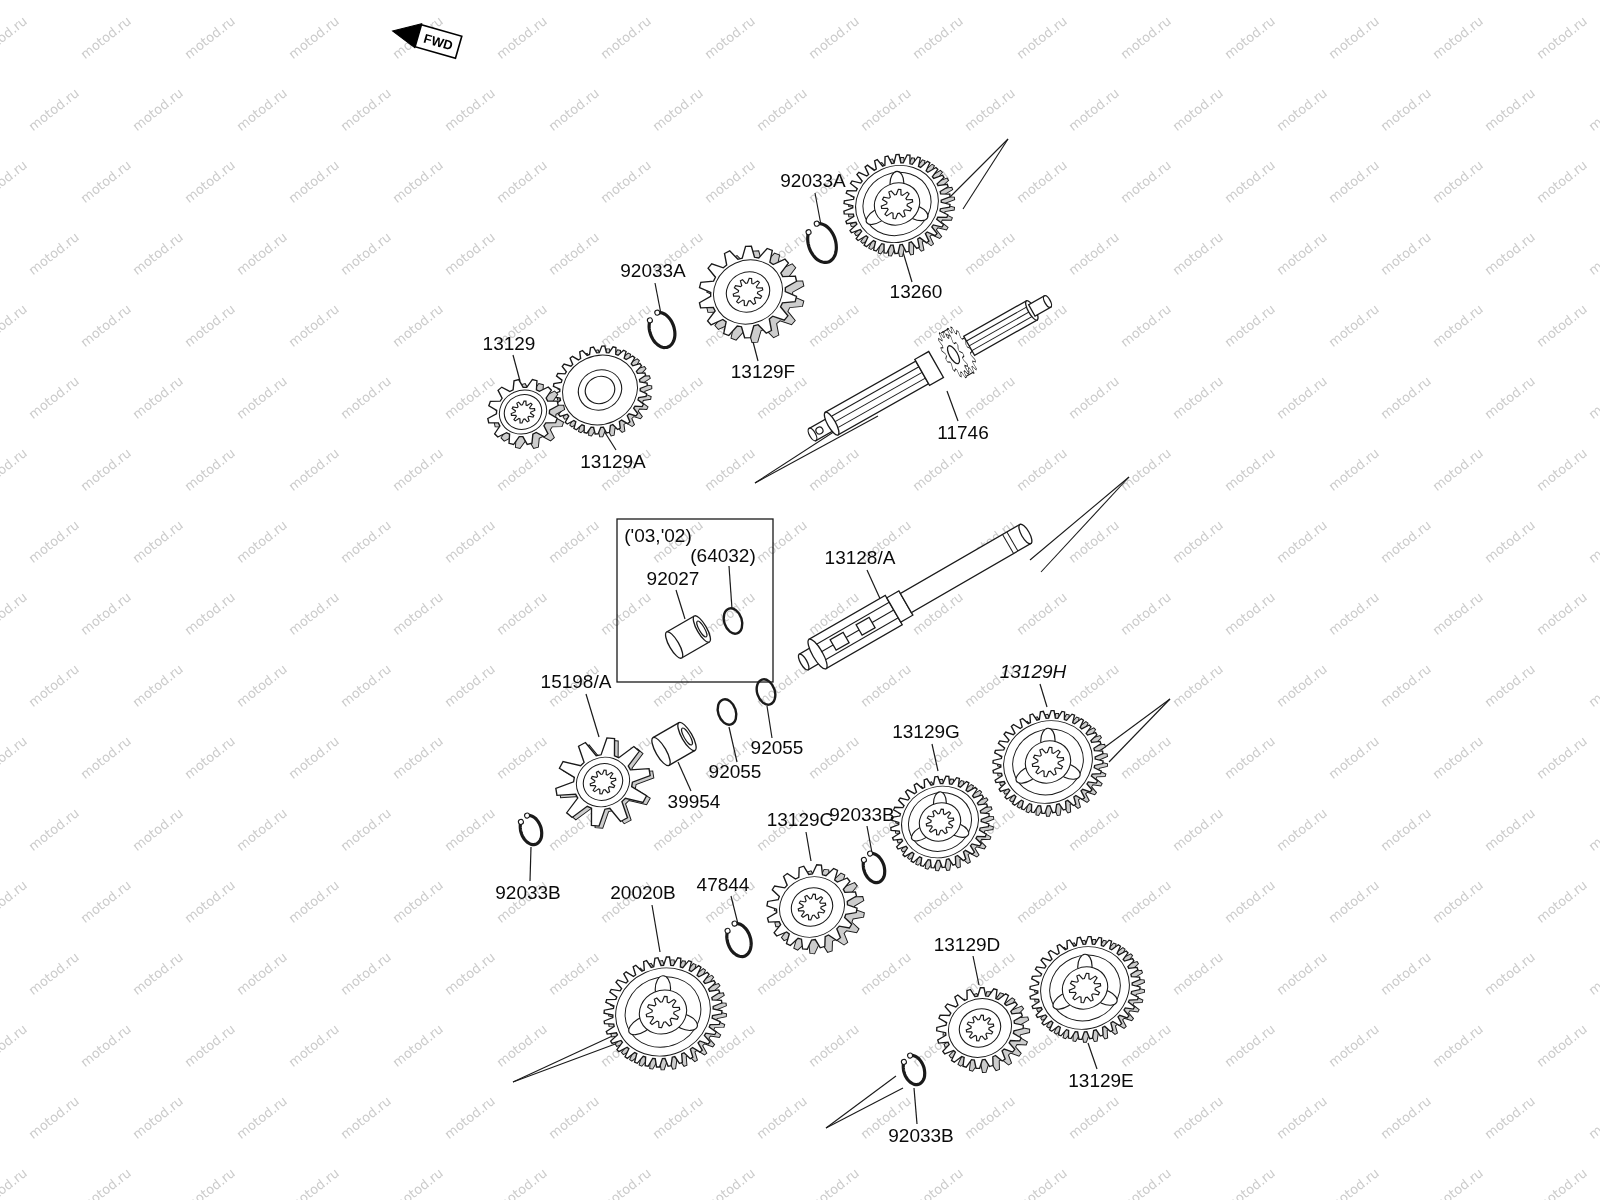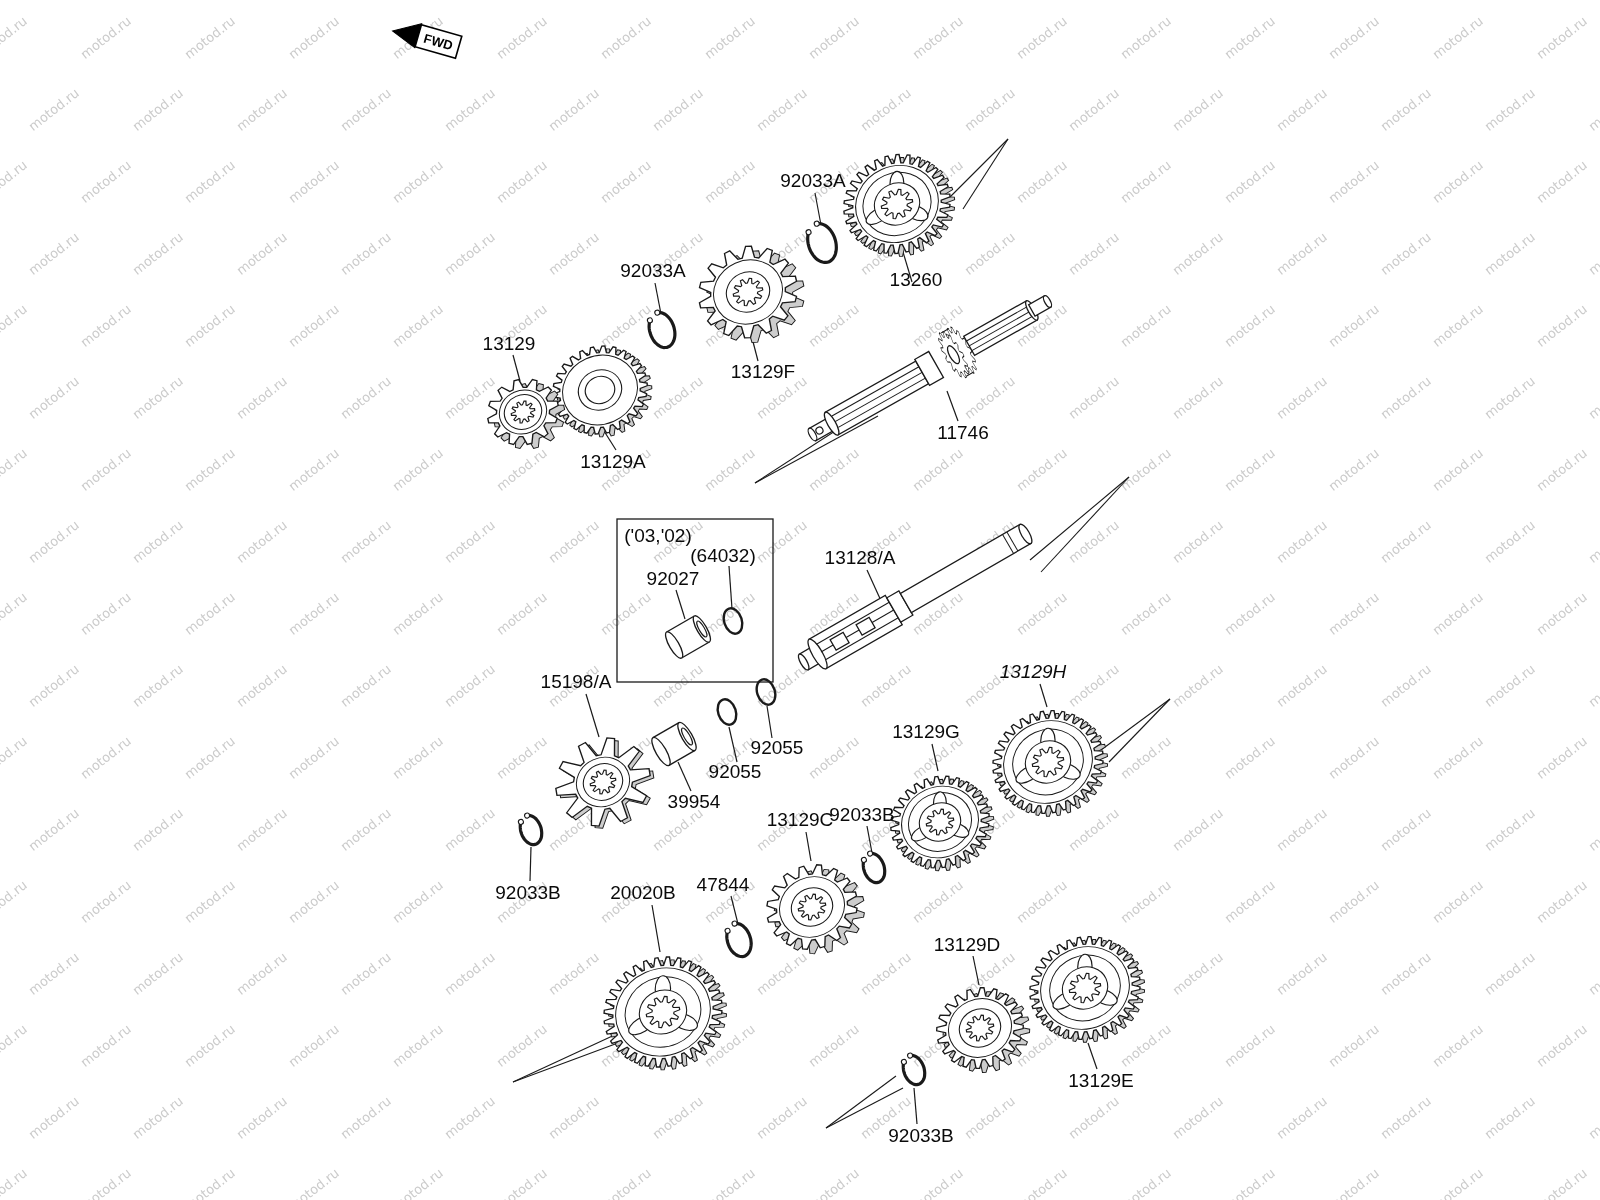--- a/index.html
+++ b/index.html
@@ -534,21 +534,21 @@
         <path fill="#fff" stroke="#1a1a1a" stroke-width="1.2" d="M9.2,0.0L13.8,2.1L13.3,4.3L8.3,4.1L7.5,5.4L10.0,9.8L8.2,11.3L4.2,8.2L2.9,8.8L2.3,13.8L0.0,14.0L-1.4,9.1L-2.9,8.8L-6.3,12.5L-8.2,11.3L-6.5,6.6L-7.5,5.4L-12.4,6.4L-13.3,4.3L-9.1,1.5L-9.2,0.0L-13.8,-2.1L-13.3,-4.3L-8.3,-4.1L-7.5,-5.4L-10.0,-9.8L-8.2,-11.3L-4.2,-8.2L-2.9,-8.8L-2.3,-13.8L-0.0,-14.0L1.4,-9.1L2.9,-8.8L6.3,-12.5L8.2,-11.3L6.5,-6.6L7.5,-5.4L12.4,-6.4L13.3,-4.3L9.1,-1.5Z"></path>
       </g>
       <g transform="translate(428,38) rotate(16)">
         <polygon points="-36,3 -10,-12 -10,13" fill="#000" stroke="#000"></polygon>
         <polygon points="-10,-11 32,-11 32,12 -10,12" fill="#fff" stroke="#000" stroke-width="1.6"></polygon>
         <text x="11" y="5.5" text-anchor="middle" font-size="13">FWD</text>
       </g>
     </svg>
   <div id="labels" class="labels-layer">
       <div class="plabel" style="left: 813px; top: 181px;">92033A</div>
-      <div class="plabel" style="left: 916px; top: 280px;">13260</div>
+      <div class="plabel" style="left: 916px; top: 292px;">13260</div>
       <div class="plabel" style="left: 653px; top: 271px;">92033A</div>
       <div class="plabel" style="left: 509px; top: 344px;">13129</div>
       <div class="plabel" style="left: 763px; top: 372px;">13129F</div>
       <div class="plabel" style="left: 613px; top: 462px;">13129A</div>
       <div class="plabel" style="left: 963px; top: 433px;">11746</div>
       <div class="plabel" style="left: 658px; top: 536px;">('03,'02)</div>
       <div class="plabel" style="left: 723px; top: 556px;">(64032)</div>
       <div class="plabel" style="left: 673px; top: 579px;">92027</div>
       <div class="plabel" style="left: 860px; top: 558px;">13128/A</div>
       <div class="plabel" style="left: 576px; top: 682px;">15198/A</div>

